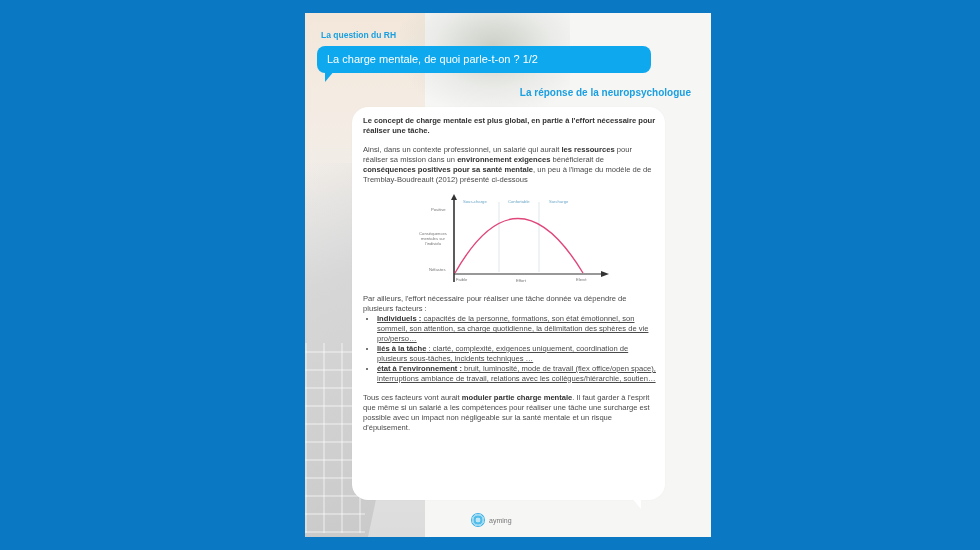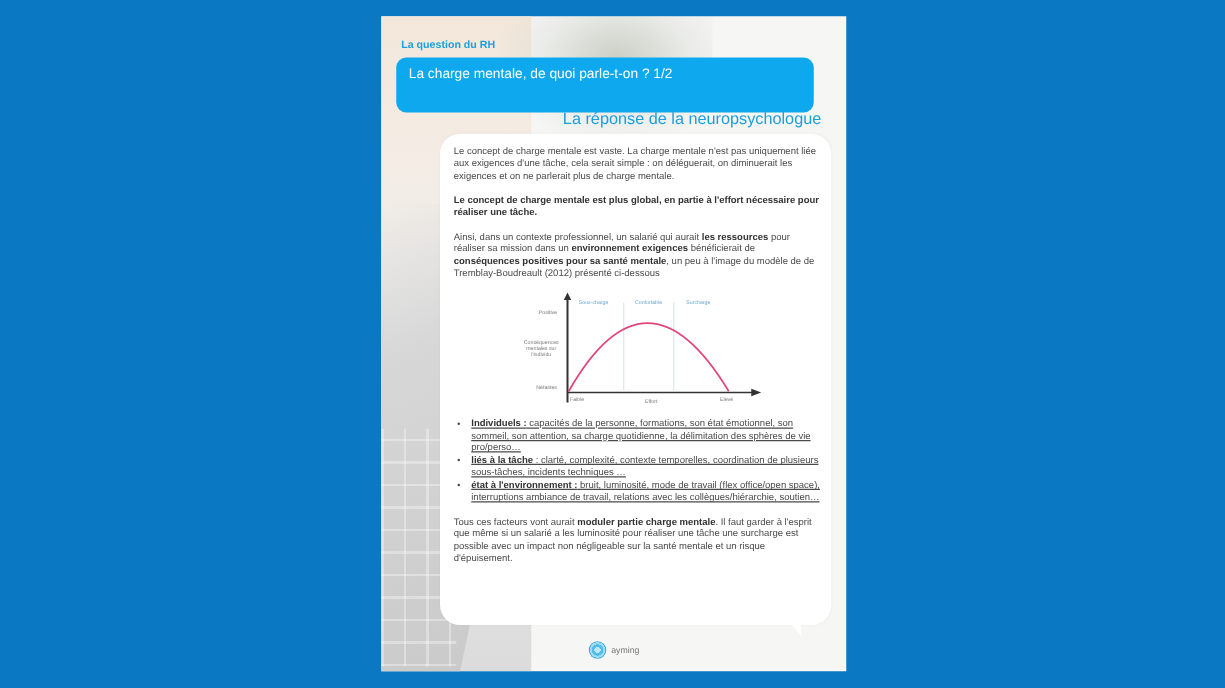--- a/index.html
+++ b/index.html
@@ -4,21 +4,21 @@
 <style>
   html, body { margin:0; padding:0; }
   body {
     width:980px; height:550px; overflow:hidden;
     background:#0a78c2;
     font-family:"Liberation Sans", sans-serif;
     position:relative;
   }
   .page {
     position:absolute; left:305px; top:13px; width:372px; height:524px;
-    background:#f6f6f5; overflow:hidden;
+    background:#f6f6f5; overflow:hidden;padding-left:34px;
   }
   
   .bg-peach {
     position:absolute; left:0; top:0; width:120px; height:524px;
     background:linear-gradient(180deg,#f3e7da 0%, #f4ece4 20%, #ededec 45%, #dcdcdc 100%);
   }
   .bg-plant {
     position:absolute; left:95px; top:-10px; width:170px; height:110px;
     background:radial-gradient(ellipse at 55% 40%, rgba(150,160,140,0.45) 0%, rgba(200,205,195,0.25) 45%, rgba(246,246,245,0) 75%);
   }
@@ -30,33 +30,33 @@
   .bg-keys {
     position:absolute; left:0; top:330px; width:60px; height:190px;
     background:
       repeating-linear-gradient(90deg, rgba(255,255,255,0.35) 0 2px, transparent 2px 18px),
       repeating-linear-gradient(0deg, rgba(255,255,255,0.35) 0 2px, transparent 2px 18px);
   }
   .label-q {
     position:absolute; left:16px; top:17px; font-size:8.5px; font-weight:bold; color:#1a9fe0;
   }
   .bubble-q {
-    position:absolute; left:12px; top:33px; width:334px; height:44px;
+    position:absolute; left:12px; top:33px; width:334px; height:27px;
     background:#0ea8ee; border-radius:8px;
   }
   .bubble-q-tail {
     position:absolute; left:20px; top:57px; width:0; height:0;
     border-left:0 solid transparent; border-right:10px solid transparent;
     border-top:12px solid #0ea8ee;
   }
   .bubble-q-text {
     position:absolute; left:10px; top:7px; font-size:11px; color:#ffffff;
   }
   .label-a {
-    position:absolute; right:20px; top:74px; font-size:13px; font-weight:normal; color:#1a9fe0;
+    position:absolute; right:20px; top:74px; font-size:10px; font-weight:bold; color:#1a9fe0;
   }
   .card {
     position:absolute; left:47px; top:94px; width:313px; height:393px;
     background:#ffffff; border-radius:16px;
     box-shadow:0 0 2px rgba(0,0,0,0.04);
   }
   .card-tail {
     position:absolute; left:326px; top:484px; width:0; height:0;
     border-right:0 solid transparent; border-left:10px solid transparent;
     border-top:12px solid #ffffff;
@@ -96,21 +96,20 @@
   <div class="label-q">La question du RH</div>
   <div class="bubble-q">
     <span class="bubble-q-text">La charge mentale, de quoi parle-t-on ? 1/2</span>
   </div>
   <div class="bubble-q-tail"></div>
 
   <div class="label-a">La réponse de la neuropsychologue</div>
 
   <div class="card">
     <div class="card-body">
-      <p>Le concept de charge mentale est vaste. La charge mentale n'est pas uniquement liée aux exigences d'une tâche, cela serait simple : on déléguerait, on diminuerait les exigences et on ne parlerait plus de charge mentale.</p>
       <p><b>Le concept de charge mentale est plus global, en partie à l'effort nécessaire pour réaliser une tâche.</b></p>
       <p><span>Ainsi, dans un contexte professionnel, un salarié qui aurait </span><b>les ressources</b><span> pour réaliser sa mission dans un </span><b>environnement exigences</b><span> bénéficierait de </span><b>conséquences positives pour sa santé mentale</b><span>, un peu à l'image du modèle de de Tremblay-Boudreault (2012) présenté ci-dessous</span></p>
 
       <div class="chart">
         <svg width="200" height="92" viewBox="0 0 200 92">
           <line x1="43" y1="88" x2="43" y2="3" stroke="#333" stroke-width="1.6"></line>
           <polygon points="40,6 43,0 46,6" fill="#333"></polygon>
           <line x1="43" y1="80" x2="192" y2="80" stroke="#333" stroke-width="1.2"></line>
           <polygon points="190,77 198,80 190,83" fill="#333"></polygon>
           <line x1="88" y1="8" x2="88" y2="78" stroke="#ccd6dc" stroke-width="0.6"></line>
@@ -121,26 +120,27 @@
         <span class="ch-zone" style="left:97px;top:3px;">Confortable</span>
         <span class="ch-zone" style="left:138px;top:3px;">Surcharge</span>
         <span class="ch-lbl" style="left:20px;top:13px;">Positive</span>
         <span class="ch-lbl" style="left:2px;top:37px;width:40px;">Conséquences mentales sur l'individu</span>
         <span class="ch-lbl" style="left:18px;top:73px;">Néfastes</span>
         <span class="ch-lbl" style="left:45px;top:83px;">Faible</span>
         <span class="ch-lbl" style="left:105px;top:84px;">Effort</span>
         <span class="ch-lbl" style="left:165px;top:83px;">Elevé</span>
       </div>
 
+      <p style="margin-bottom:0">Par ailleurs, l'effort nécessaire pour réaliser une tâche donnée va dépendre de plusieurs facteurs :</p>
       <ul>
         <li><b>Individuels :</b><span> capacités de la personne, formations, son état émotionnel, son sommeil, son attention, sa charge quotidienne,  la délimitation des sphères de vie pro/perso…</span></li>
-        <li><b>liés à la tâche</b><span> : clarté, complexité, contexte temporelles, coordination de plusieurs sous-tâches, incidents techniques …</span></li>
+        <li><b>liés à la tâche</b><span> : clarté, complexité, exigences uniquement, coordination de plusieurs sous-tâches, incidents techniques …</span></li>
         <li><b>état à l'environnement :</b><span> bruit, luminosité, mode de travail (flex office/open space), interruptions ambiance de travail, relations avec les collègues/hiérarchie, soutien…</span></li>
       </ul>
-      <p><span>Tous ces facteurs vont aurait </span><b>moduler partie charge mentale</b><span>. Il faut garder à l'esprit que même si un salarié a les luminosité pour réaliser une tâche une surcharge est possible avec un impact non négligeable sur la santé mentale et un risque d'épuisement.</span></p>
+      <p><span>Tous ces facteurs vont aurait </span><b>moduler partie charge mentale</b><span>. Il faut garder à l'esprit que même si un salarié a les compétences pour réaliser une tâche une surcharge est possible avec un impact non négligeable sur la santé mentale et un risque d'épuisement.</span></p>
     </div>
   </div>
   <div class="card-tail"></div>
 
   <div class="logo">
     <div class="logo-mark"></div>
     <span class="logo-text">ayming</span>
   </div>
 </div>
 

